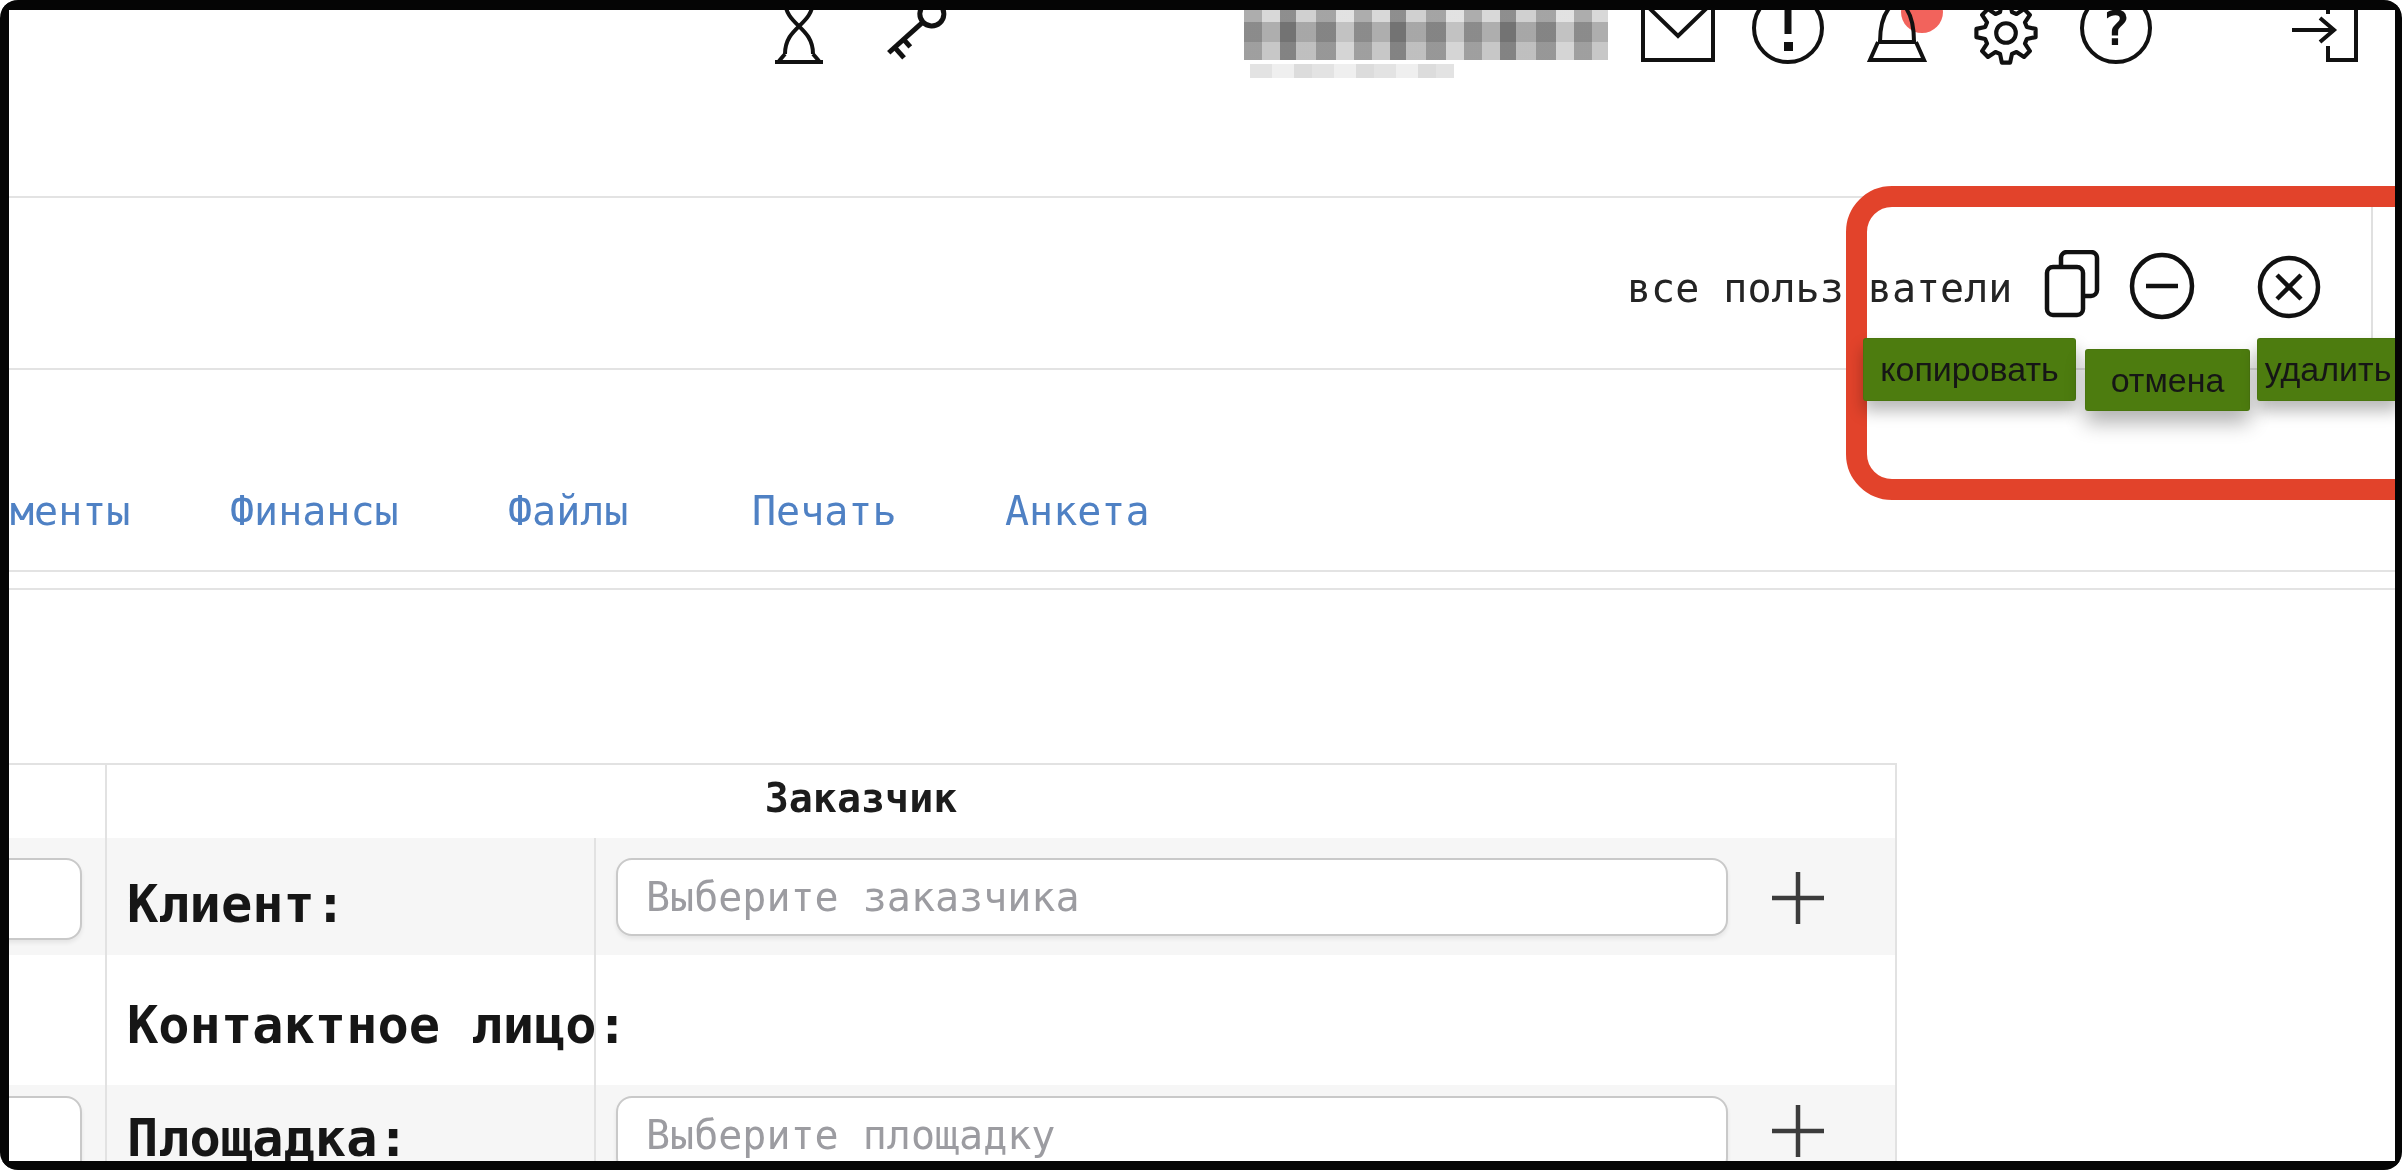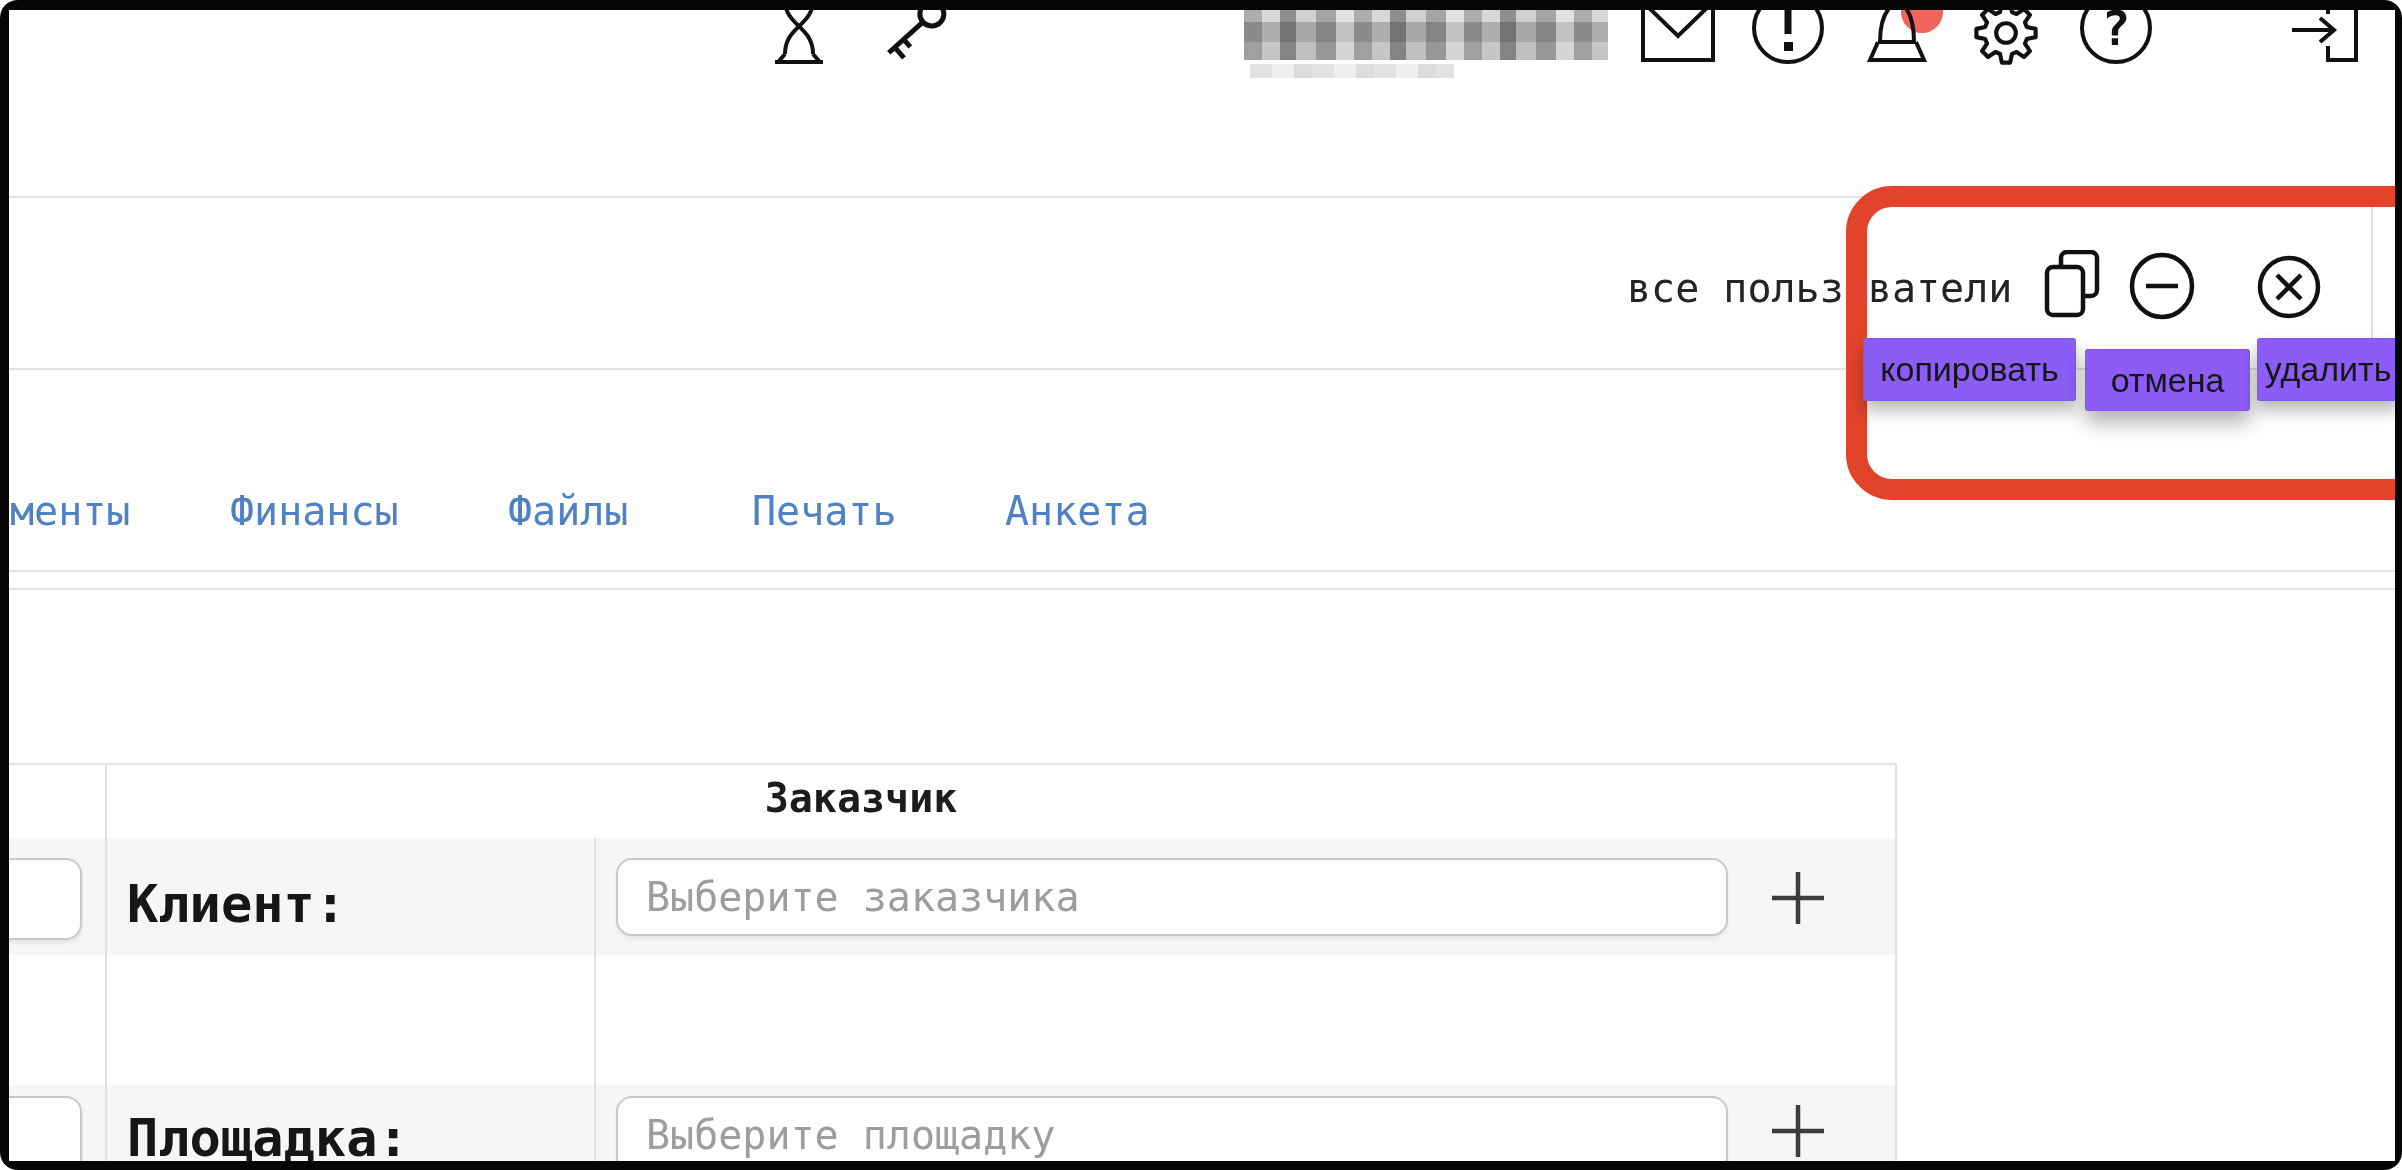--- a/index.html
+++ b/index.html
@@ -29,21 +29,21 @@
 
   .scope-label{position:absolute;left:1627px;top:266px;z-index:6;font-size:40px;line-height:44px;
     color:#242424;white-space:nowrap;}
 
   
   .red-box{position:absolute;left:1846px;top:186px;width:600px;height:272px;z-index:30;
     border:21px solid #e2432b;border-radius:46px;}
 
   .win-btn{position:absolute;z-index:32;}
 
-  .tooltip{position:absolute;z-index:45;background:#8b5cf6;border:1px solid rgba(0,0,0,.05);
+  .tooltip{position:absolute;z-index:45;background:#4d7c0f;border:1px solid rgba(0,0,0,.05);
     border-radius:3px;box-shadow:0 10px 16px rgba(0,0,0,.28);
     font-family:"Liberation Sans",sans-serif;font-size:34px;color:#161616;
     display:flex;align-items:center;justify-content:center;white-space:nowrap;}
   .tt-copy{left:1863px;top:338px;width:211px;height:61px;}
   .tt-cancel{left:2085px;top:349px;width:163px;height:60px;box-shadow:0 12px 20px rgba(0,0,0,.30);}
   .tt-delete{left:2257px;top:338px;width:140px;height:61px;}
 
   .tab{position:absolute;top:488px;z-index:6;font-size:40px;line-height:46px;color:#4f81c4;
     white-space:nowrap;cursor:pointer;}
 
@@ -186,20 +186,21 @@
   <div class="stub-input" style="top:858px;"></div>
   <div class="fld-label" style="top:874px;">Клиент:</div>
   <input class="sel-input" style="top: 858px;" type="text" placeholder="Выберите заказчика">
   <div class="plus-btn" style="top:871px;">
     <svg width="54" height="54" viewBox="0 0 54 54" stroke="#3c3c3c" stroke-width="4.5">
       <line x1="27" y1="1" x2="27" y2="53"></line>
         <line x1="1" y1="27" x2="53" y2="27"></line>
     </svg>
   </div>
 
+  <div class="fld-label" style="top:995px;">Контактное лицо:</div>
 
   <div class="stub-input" style="top:1096px;"></div>
   <div class="fld-label" style="top:1108px;">Площадка:</div>
   <input class="sel-input" style="top: 1096px;" type="text" placeholder="Выберите площадку">
   <div class="plus-btn" style="top:1104px;">
     <svg width="54" height="54" viewBox="0 0 54 54" stroke="#3c3c3c" stroke-width="4.5">
       <line x1="27" y1="1" x2="27" y2="53"></line>
         <line x1="1" y1="27" x2="53" y2="27"></line>
     </svg>
   </div>

